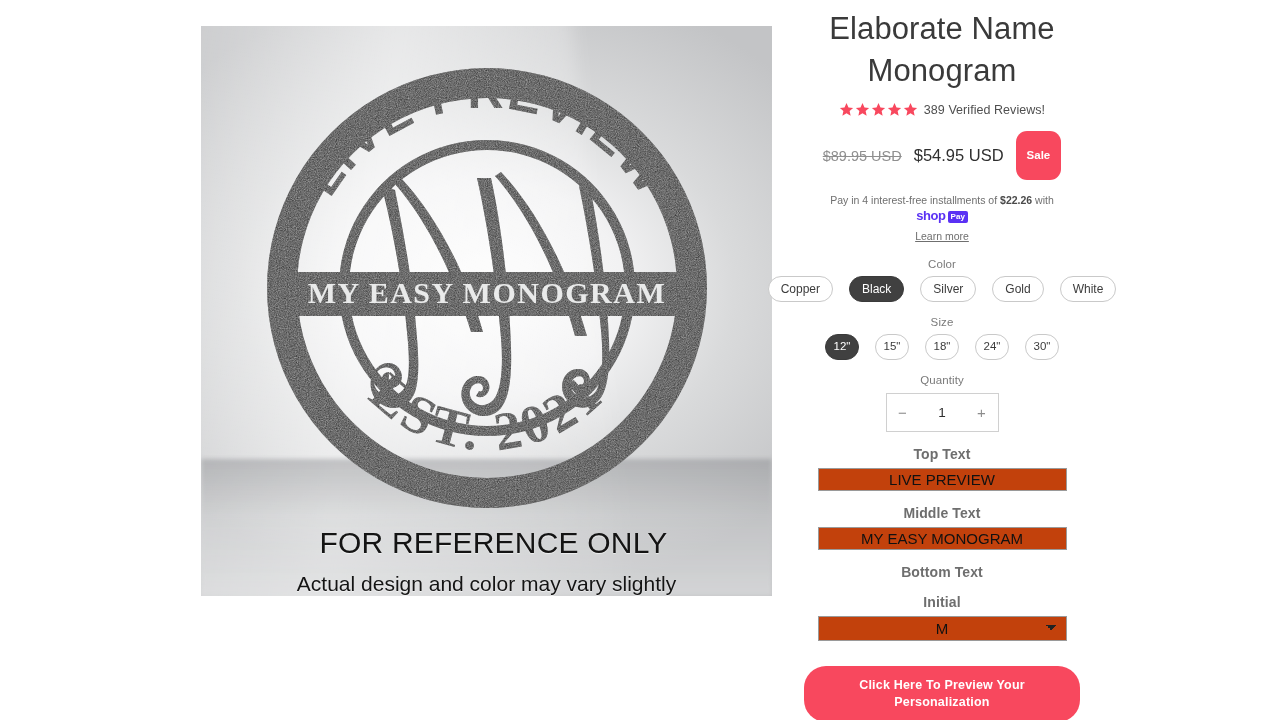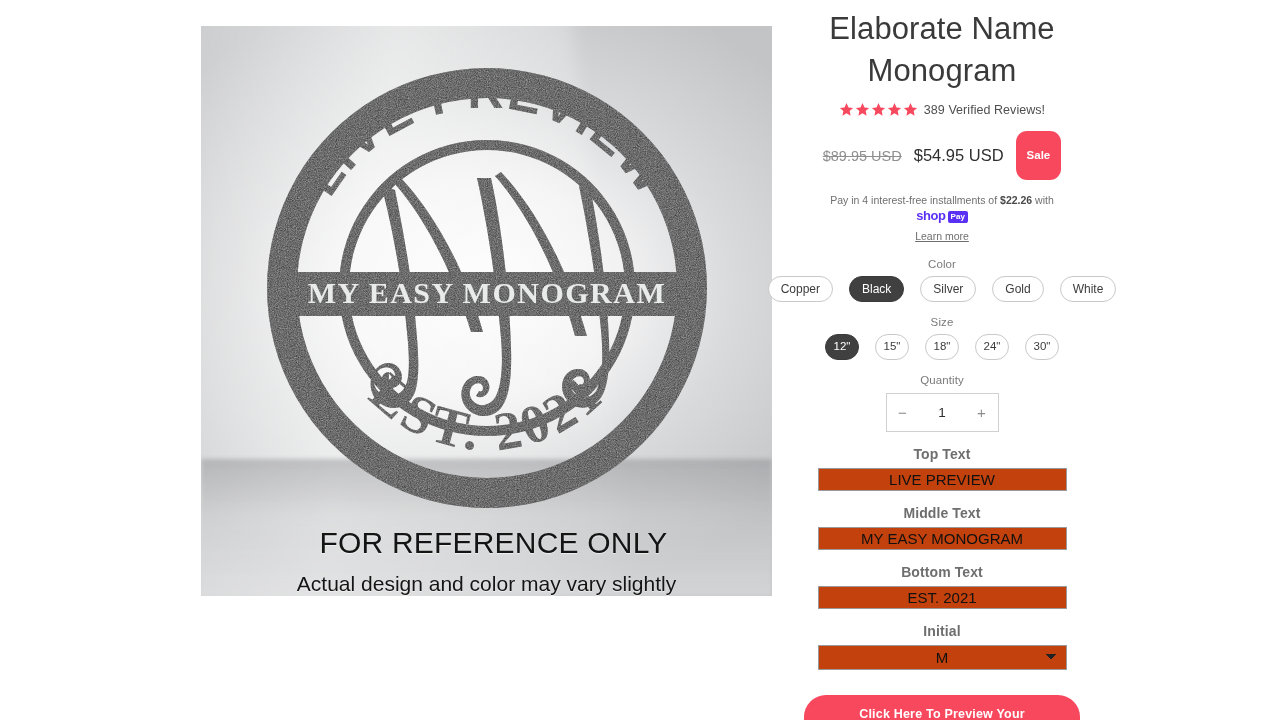--- a/index.html
+++ b/index.html
@@ -419,21 +419,20 @@
       <input class="field-input" type="text" value="LIVE PREVIEW" style="">
     </div>
 
     <div class="field">
       <div class="field-label">Middle Text</div>
       <input class="field-input" type="text" value="MY EASY MONOGRAM" style="">
     </div>
 
     <div class="field">
       <div class="field-label">Bottom Text</div>
-      <input class="field-input" type="text" value="EST. 2021" style="">
     </div>
 
     <div class="field">
       <div class="field-label">Initial</div>
       <select class="field-select">
         <option>M</option>
       </select>
     </div>
 
     <div class="cta-wrap">

